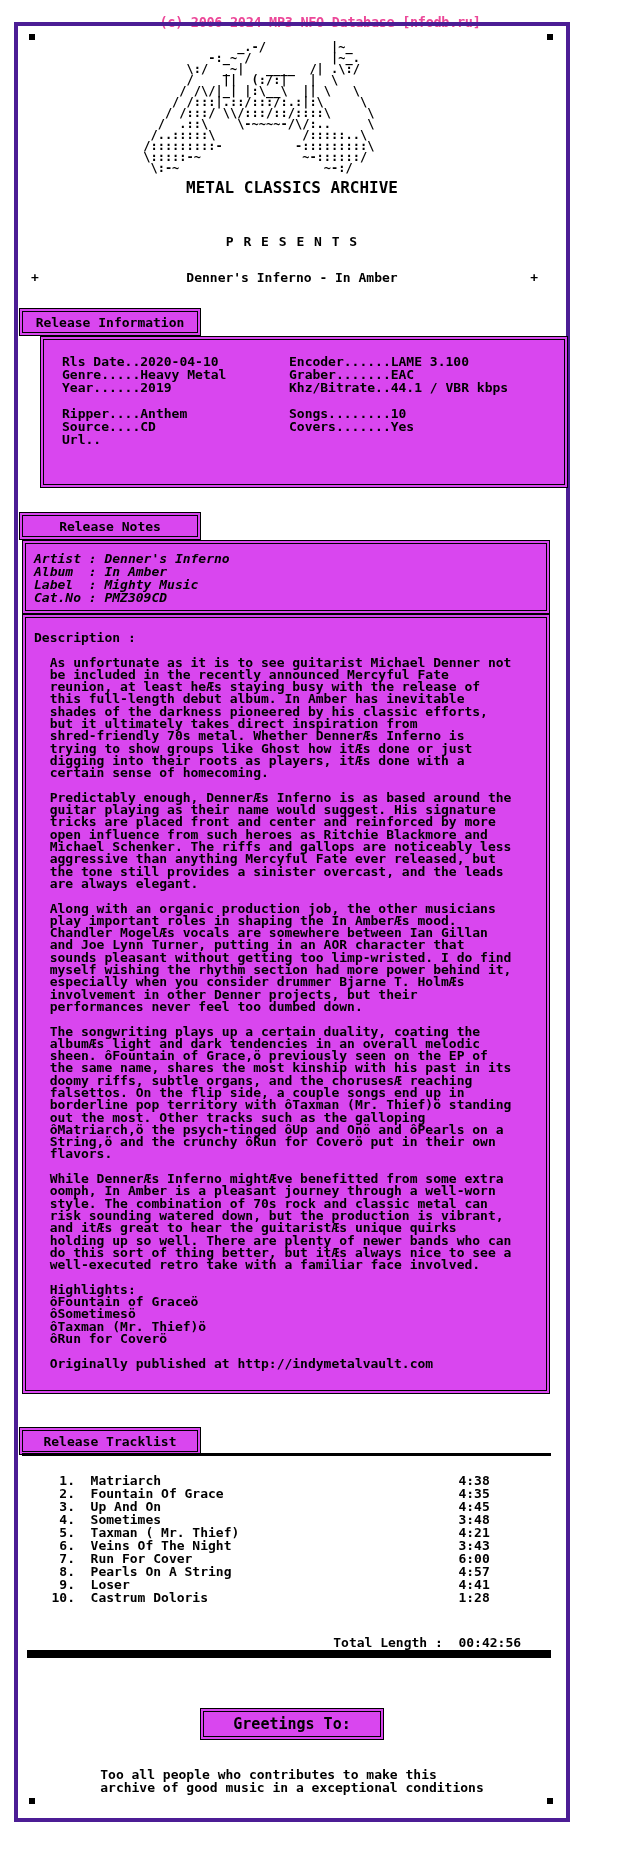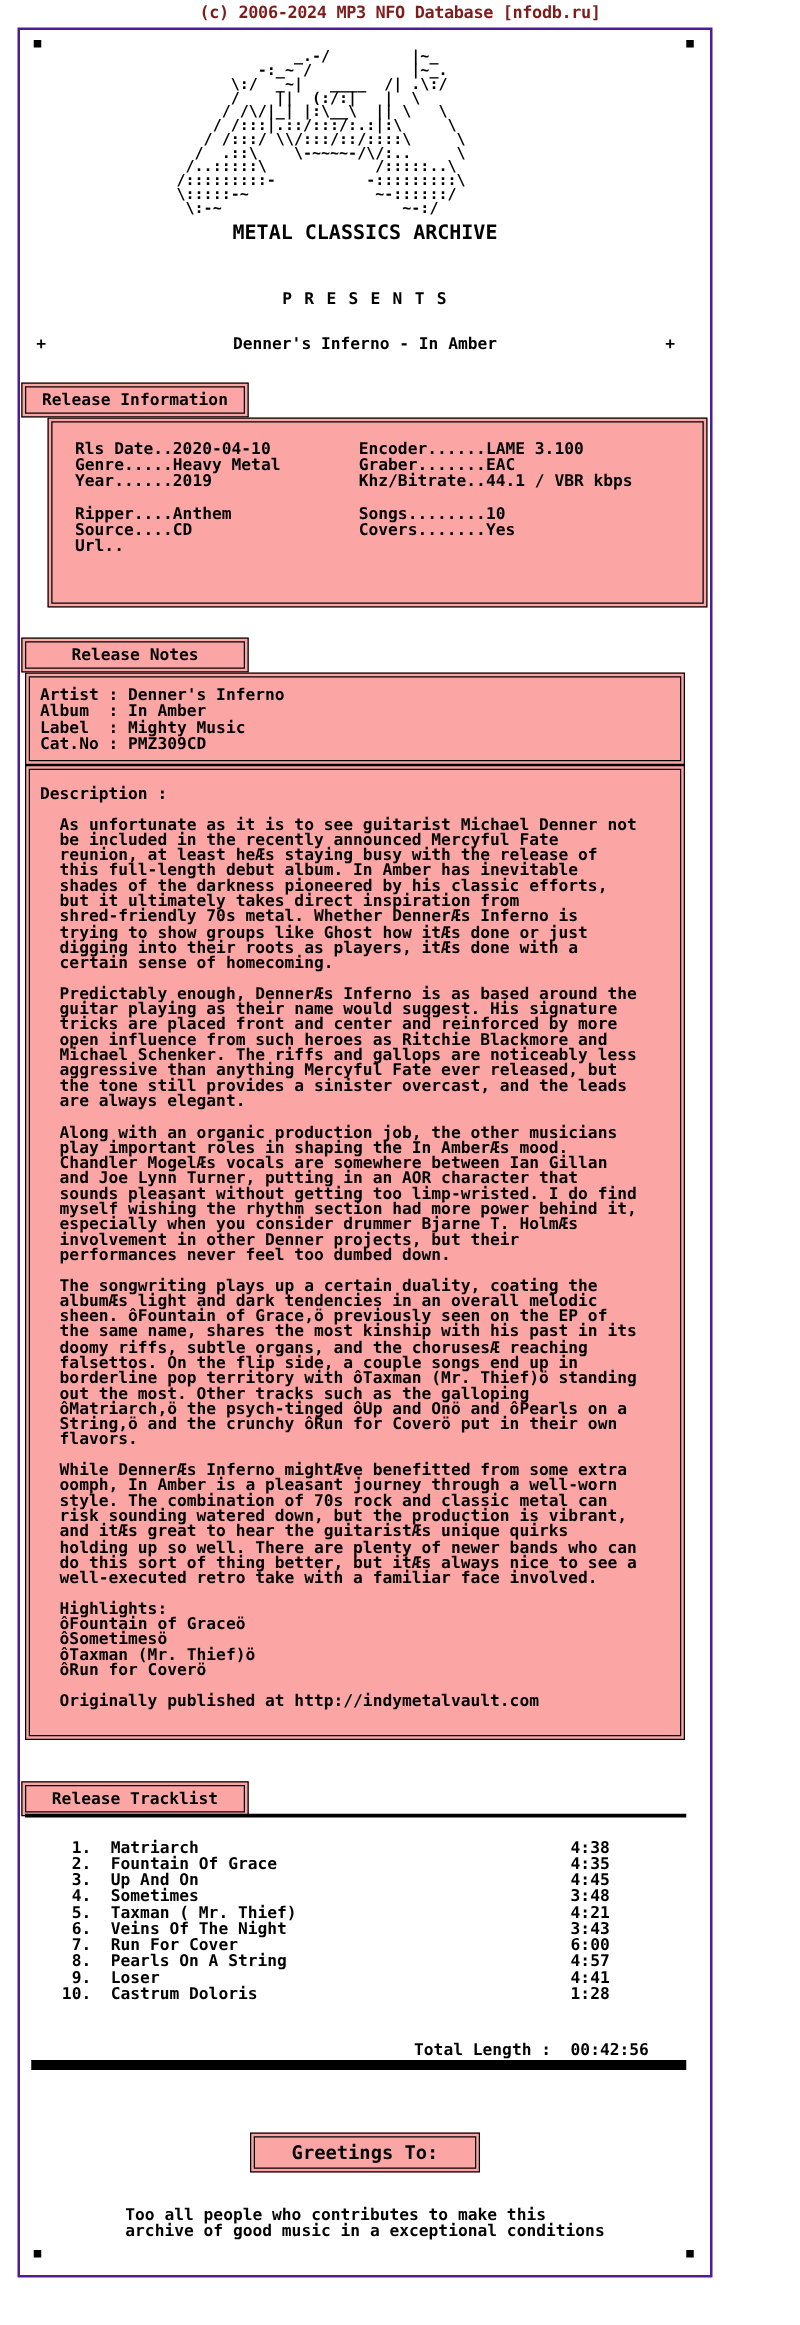--- a/index.html
+++ b/index.html
@@ -12,70 +12,70 @@
   pre {
     font-family:"DejaVu Sans Mono","Liberation Mono",monospace;
     font-weight:bold; font-size:13px; line-height:13px; white-space:pre;
   }
   .copyright {
     position:absolute; top:2px; left:0; width:100%;
     text-align:center; font-size:13.5px; letter-spacing:-0.3px;
   }
   .outer-box {
     position:absolute; left:14px; top:22px; width:556px; height:1800px;
-    border:2px solid #4c1d95;
+    border:4px solid #4c1d95;
   }
   .corner { position:absolute; width:6px; height:6px; background:#000; }
   .corner.tl { left:11px;  top:8px; }
   .corner.tr { right:13px; top:8px; }
   .corner.bl { left:11px;  bottom:14px; }
   .corner.br { right:13px; bottom:14px; }
 
   .ascii-art { position:absolute; left:118px; top:16px; line-height:11px; font-size:12px; }
   .logo-caption { position:absolute; top:152px; left:0; width:100%; text-align:center; font-size:16px; }
   .presents { position:absolute; top:208px; left:0; width:100%; text-align:center; font-size:13px; letter-spacing:1px; }
   .title-row { position:absolute; top:244px; left:0; width:100%; height:14px; font-size:13px; }
   .title-row .plus-l { position:absolute; left:13px; }
   .title-row .plus-r { position:absolute; right:28px; }
   .title-row .rls-title { position:absolute; left:0; width:100%; text-align:center; }
 
   
-  .db { border:1px solid #000; padding:2px; background:#fca5a5; }
+  .db { border:1px solid #000; padding:2px; background:#d946ef; }
   .db-in { border:1px solid #000; width:100%; height:100%; }
 
   .tab { position:absolute; left:1px; width:182px; height:28px; }
   .tab .db-in { display:flex; align-items:center; justify-content:center; font-size:13px; }
 
   .tab-ri { top:282px; }
   .box-ri { position:absolute; left:4px; top:310px; width:528px; height:152px;margin-left:18px; }
   .box-ri pre { padding:15px 0 0 18px; }
 
   .tab-rn { top:486px; }
   .box-rn { position:absolute; left:4px; top:514px; width:528px; height:74px; }
-  .box-rn pre { padding:8px 0 0 8px; }
+  .box-rn pre { padding:8px 0 0 8px;font-style:italic; }
 
   .box-desc { position:absolute; left:4px; top:588px; width:528px; height:780px; }
   .box-desc pre { padding:14px 0 0 8px; line-height:12.3px; }
 
   .tab-rt { top:1401px; }
   .rt-line { position:absolute; left:4px; top:1427px; width:529px; height:3px; background:#000; }
   .tracks { position:absolute; left:10px; top:1448px; }
   .total-line { position:absolute; left:10px; top:1610px; }
 
   .thick-bar { position:absolute; left:9px; top:1624px; width:524px; height:8px; background:#000; }
 
   .greet-box { position:absolute; top:1682px; left:50%; transform:translateX(-50%); width:184px; height:32px; }
   .greet-box .db-in { display:flex; align-items:center; justify-content:center; font-size:15px; }
   .greet-msg { position:absolute; top:1732px; left:0; width:100%; text-align:center;margin-top:10px; }
   .greet-msg pre { display:inline-block; text-align:left; }
 </style>
 </head>
 <body>
 
-<div class="copyright" style="color: #7f1d1d;">(c) 2006-2024 MP3 NFO Database [nfodb.ru]</div>
+<div class="copyright" style="color: #ec4899; margin-top: 12px;">(c) 2006-2024 MP3 NFO Database [nfodb.ru]</div>
 
 <div class="outer-box">
 
   <span class="corner tl" title="▪"></span>
   <span class="corner tr" title="▪"></span>
 
   <pre class="ascii-art">              _.-/         |~_
           -:_~ /           |~_.
        \:/  _~|   ____  /| .\:/
        /    ||  (:/:|   |  \

